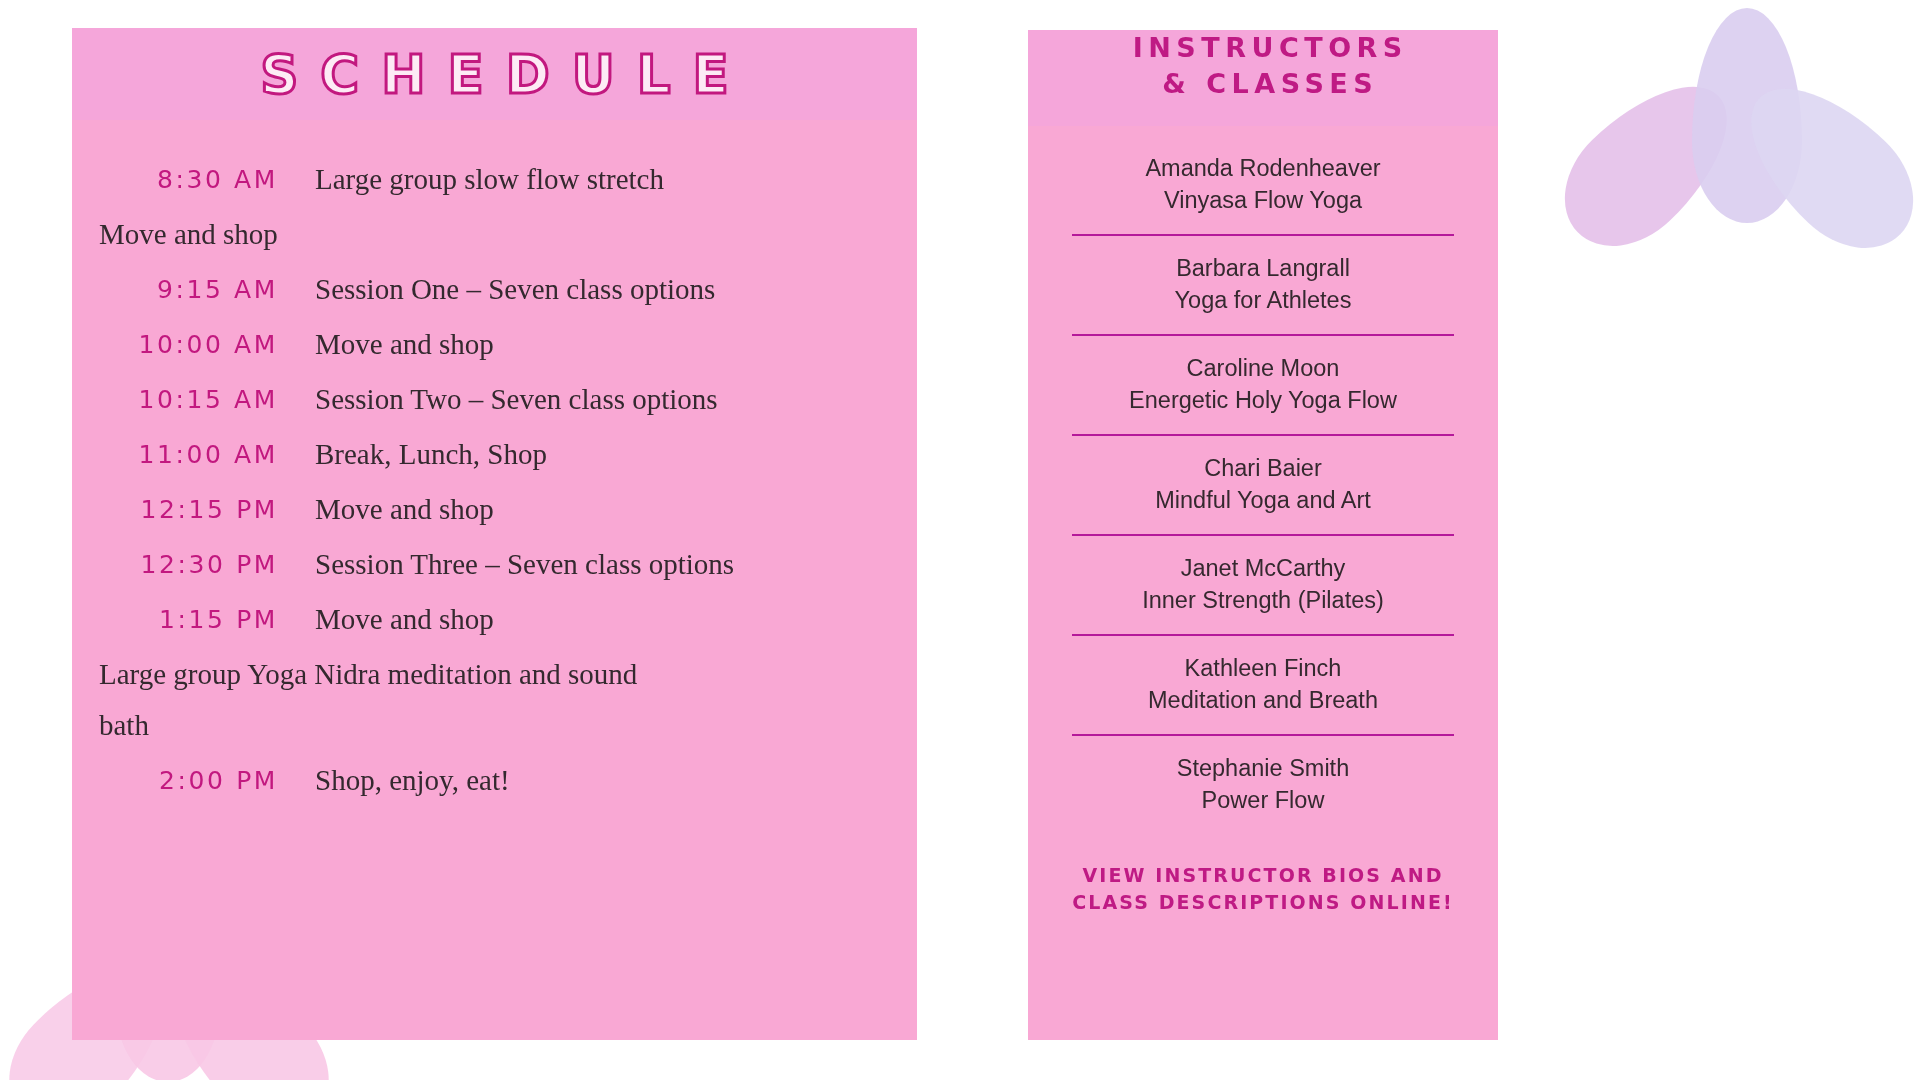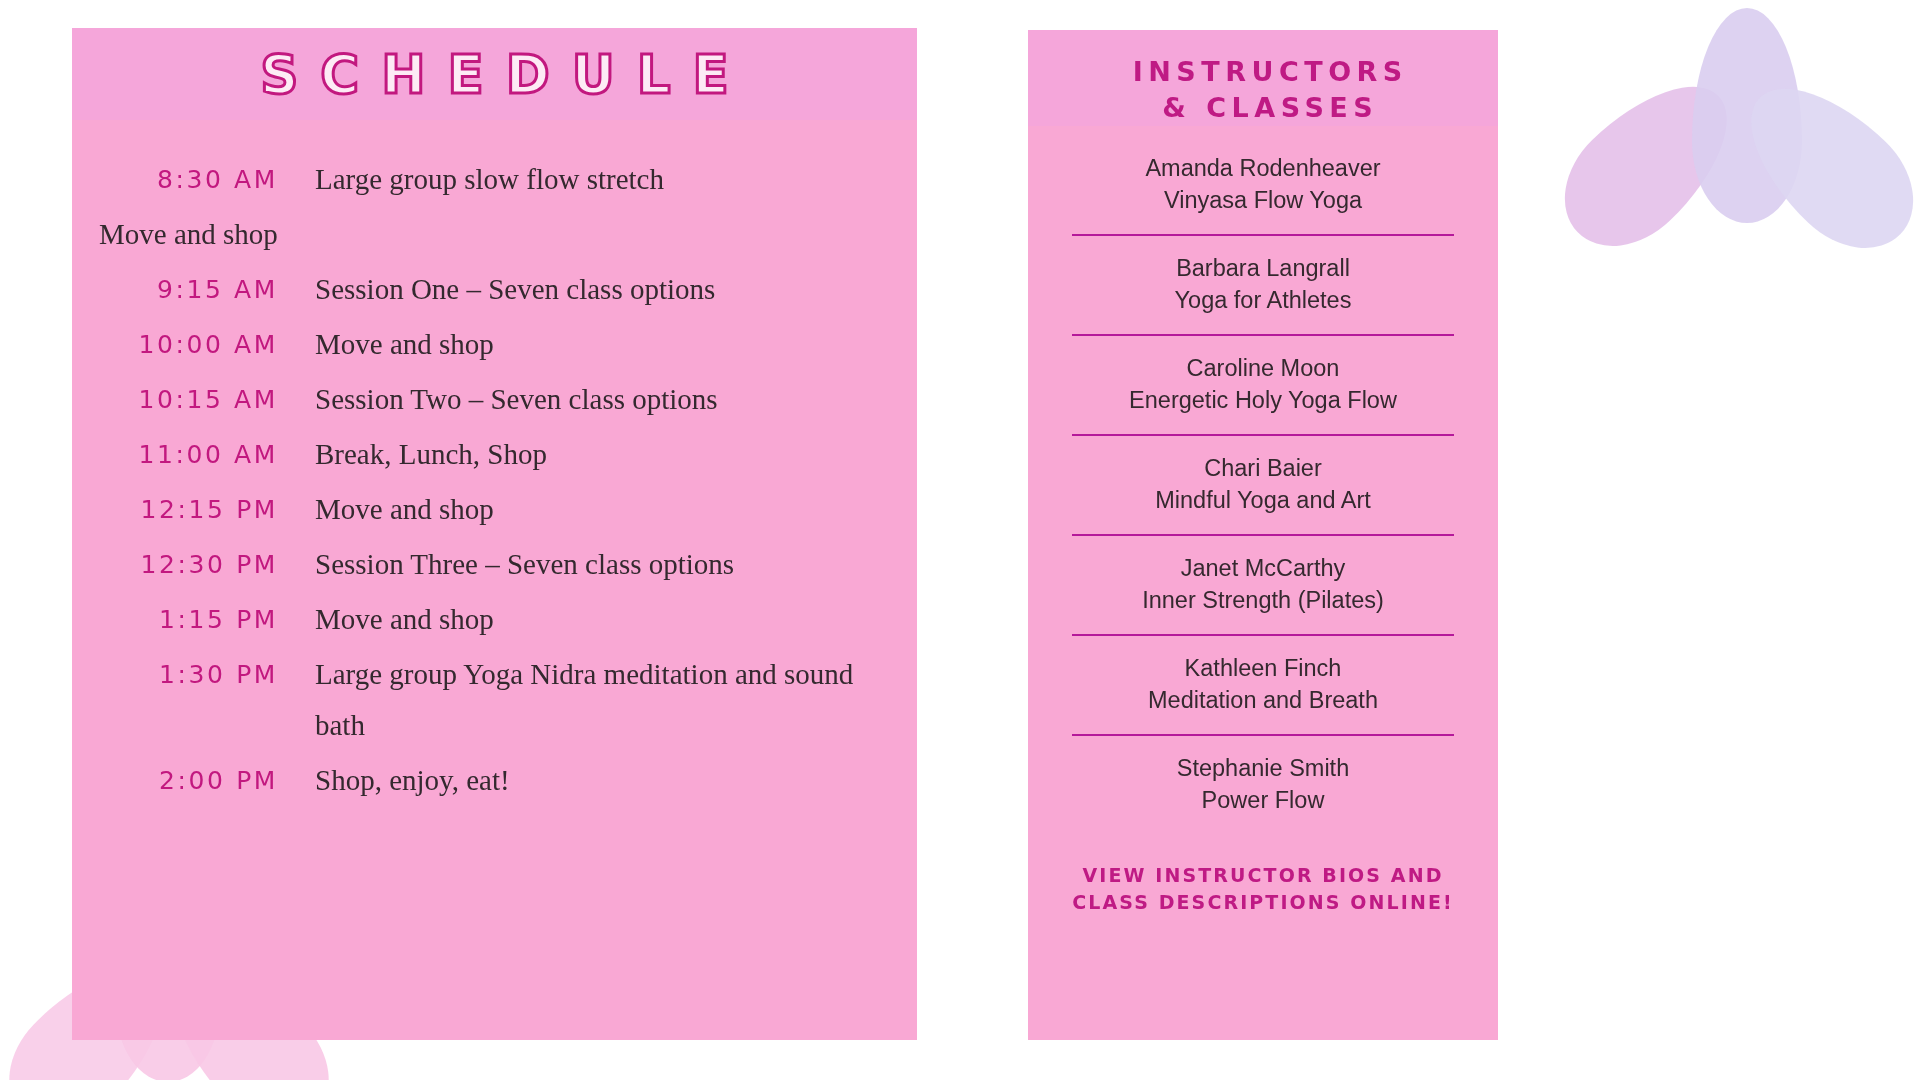--- a/index.html
+++ b/index.html
@@ -62,21 +62,21 @@
     display: flex;
     align-items: center;
     justify-content: center;
   }
   #schedule-header {
     height: 92px;
   }
   #instructors-header {
     height: 96px;
     flex-direction: column;
-    justify-content: flex-end;
+    justify-content: flex-start;
     padding-left: 9px;
   }
 
   .schedule-title {
     font-family: "DejaVu Sans", sans-serif;
     font-size: 53px;
     font-weight: 700;
     letter-spacing: 22px;
     text-indent: 22px;
     color: #fdebf5;
@@ -215,21 +215,20 @@
       </div>
       <div class="schedule-row">
         <div class="schedule-time">12:30 PM</div>
         <div class="schedule-desc">Session Three – Seven class options</div>
       </div>
       <div class="schedule-row">
         <div class="schedule-time">1:15 PM</div>
         <div class="schedule-desc">Move and shop</div>
       </div>
       <div class="schedule-row">
-        <div class="schedule-time">1:30 PM</div>
         <div class="schedule-desc">Large group Yoga Nidra meditation and sound bath</div>
       </div>
       <div class="schedule-row">
         <div class="schedule-time">2:00 PM</div>
         <div class="schedule-desc">Shop, enjoy, eat!</div>
       </div>
     </div>
 </section>
 
 <section class="panel" id="instructors-panel">

